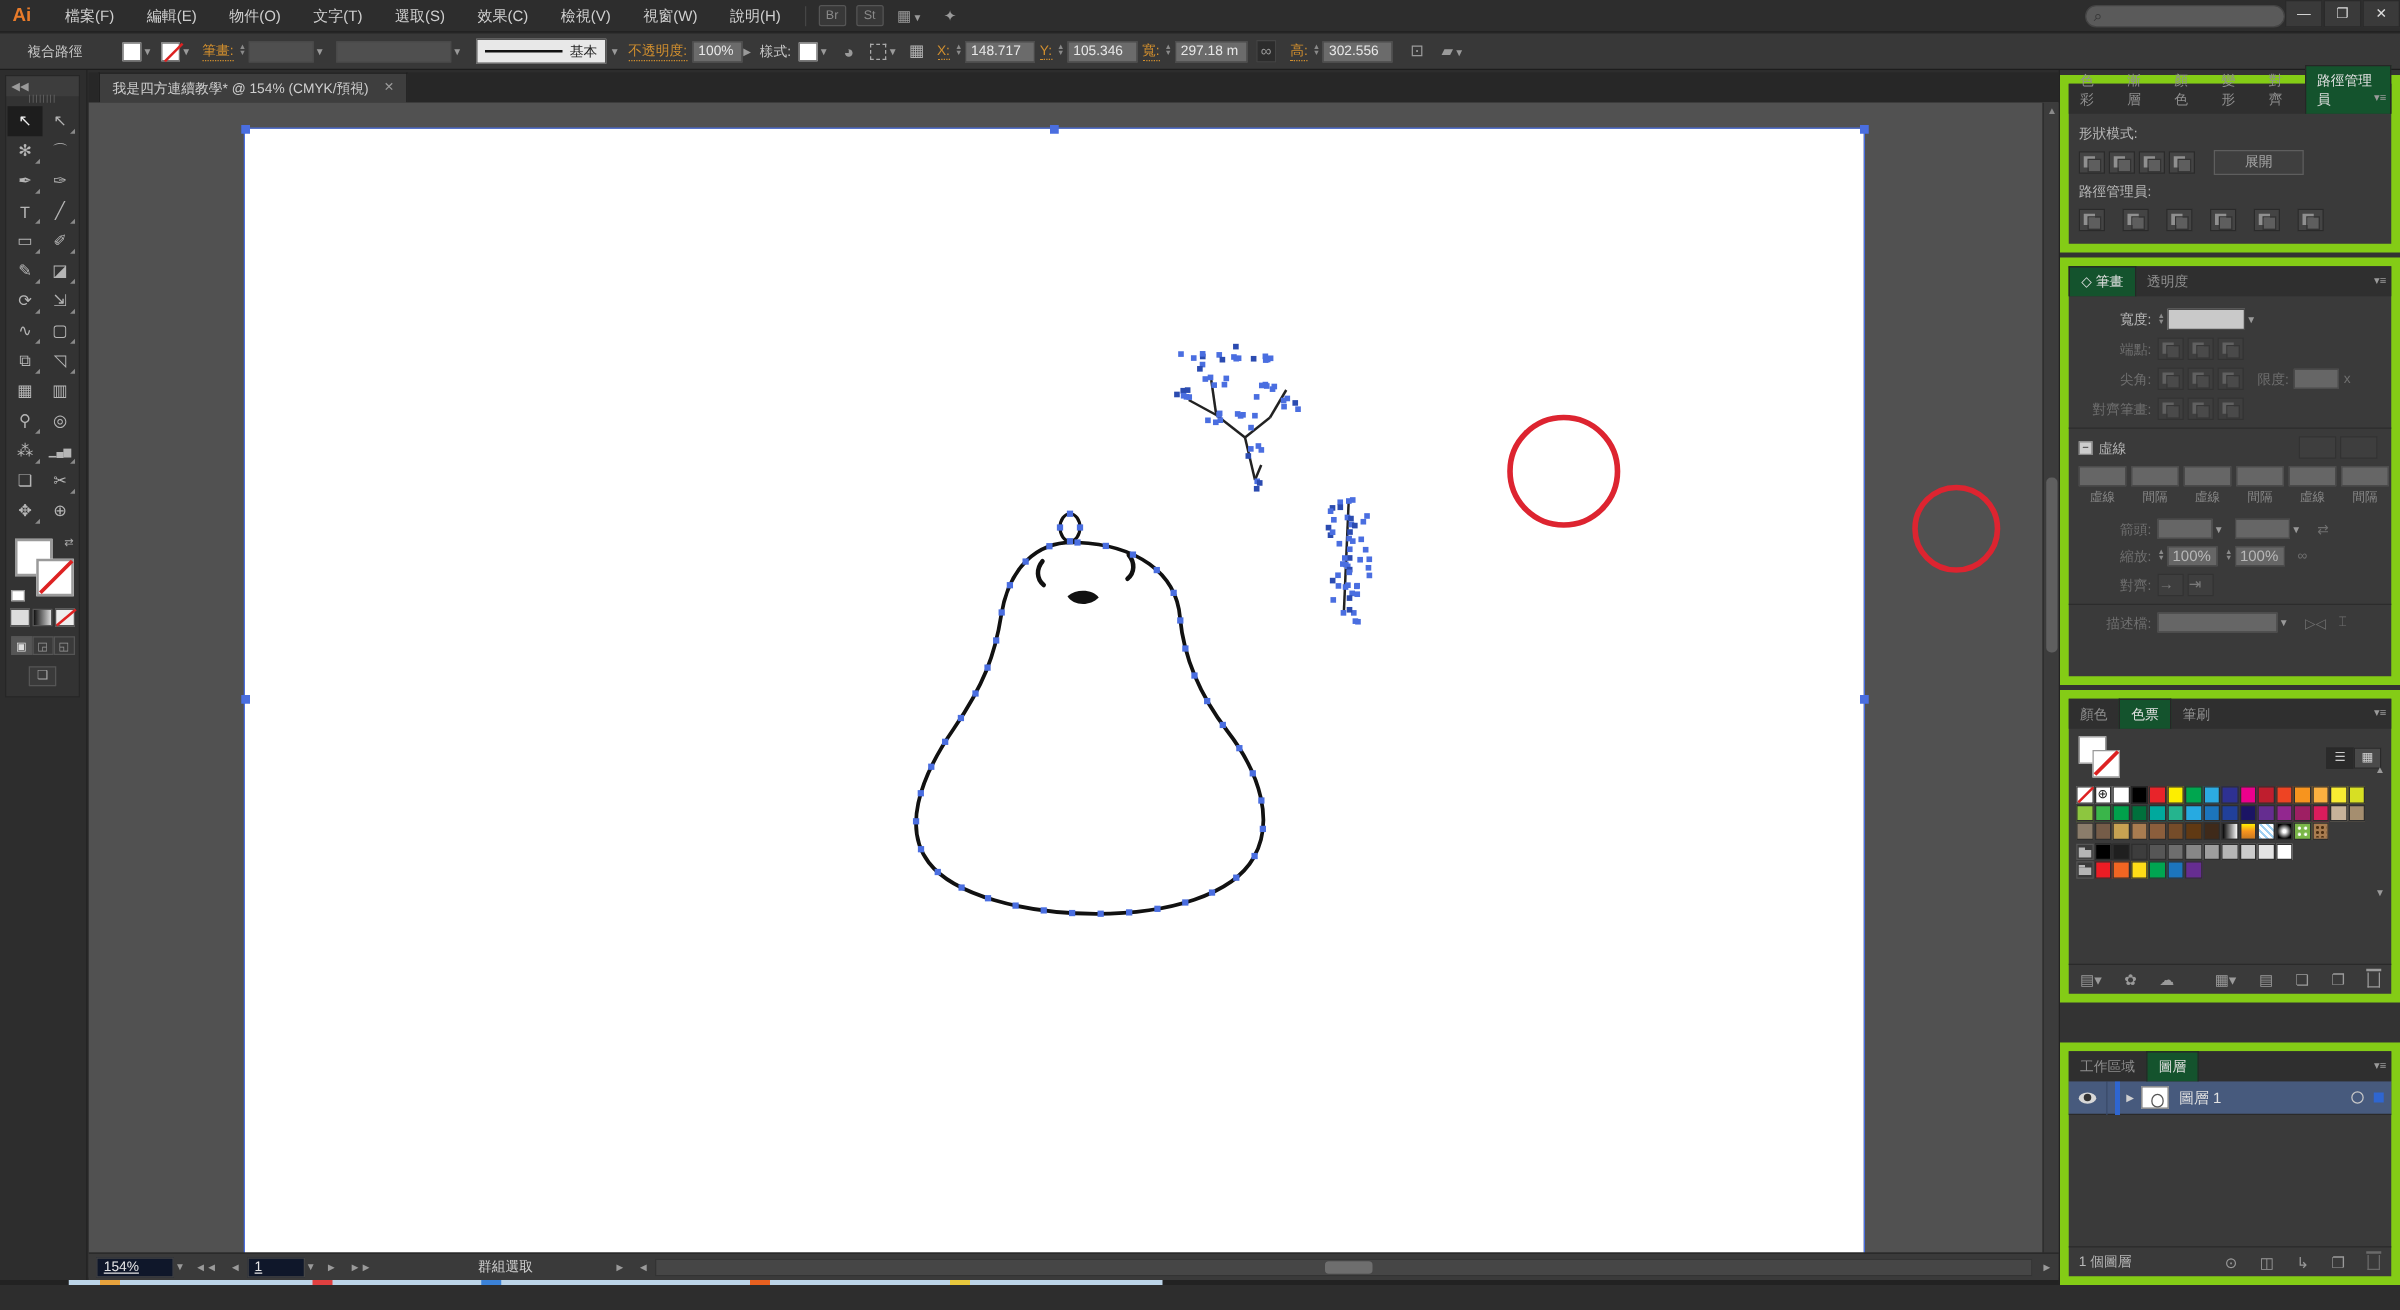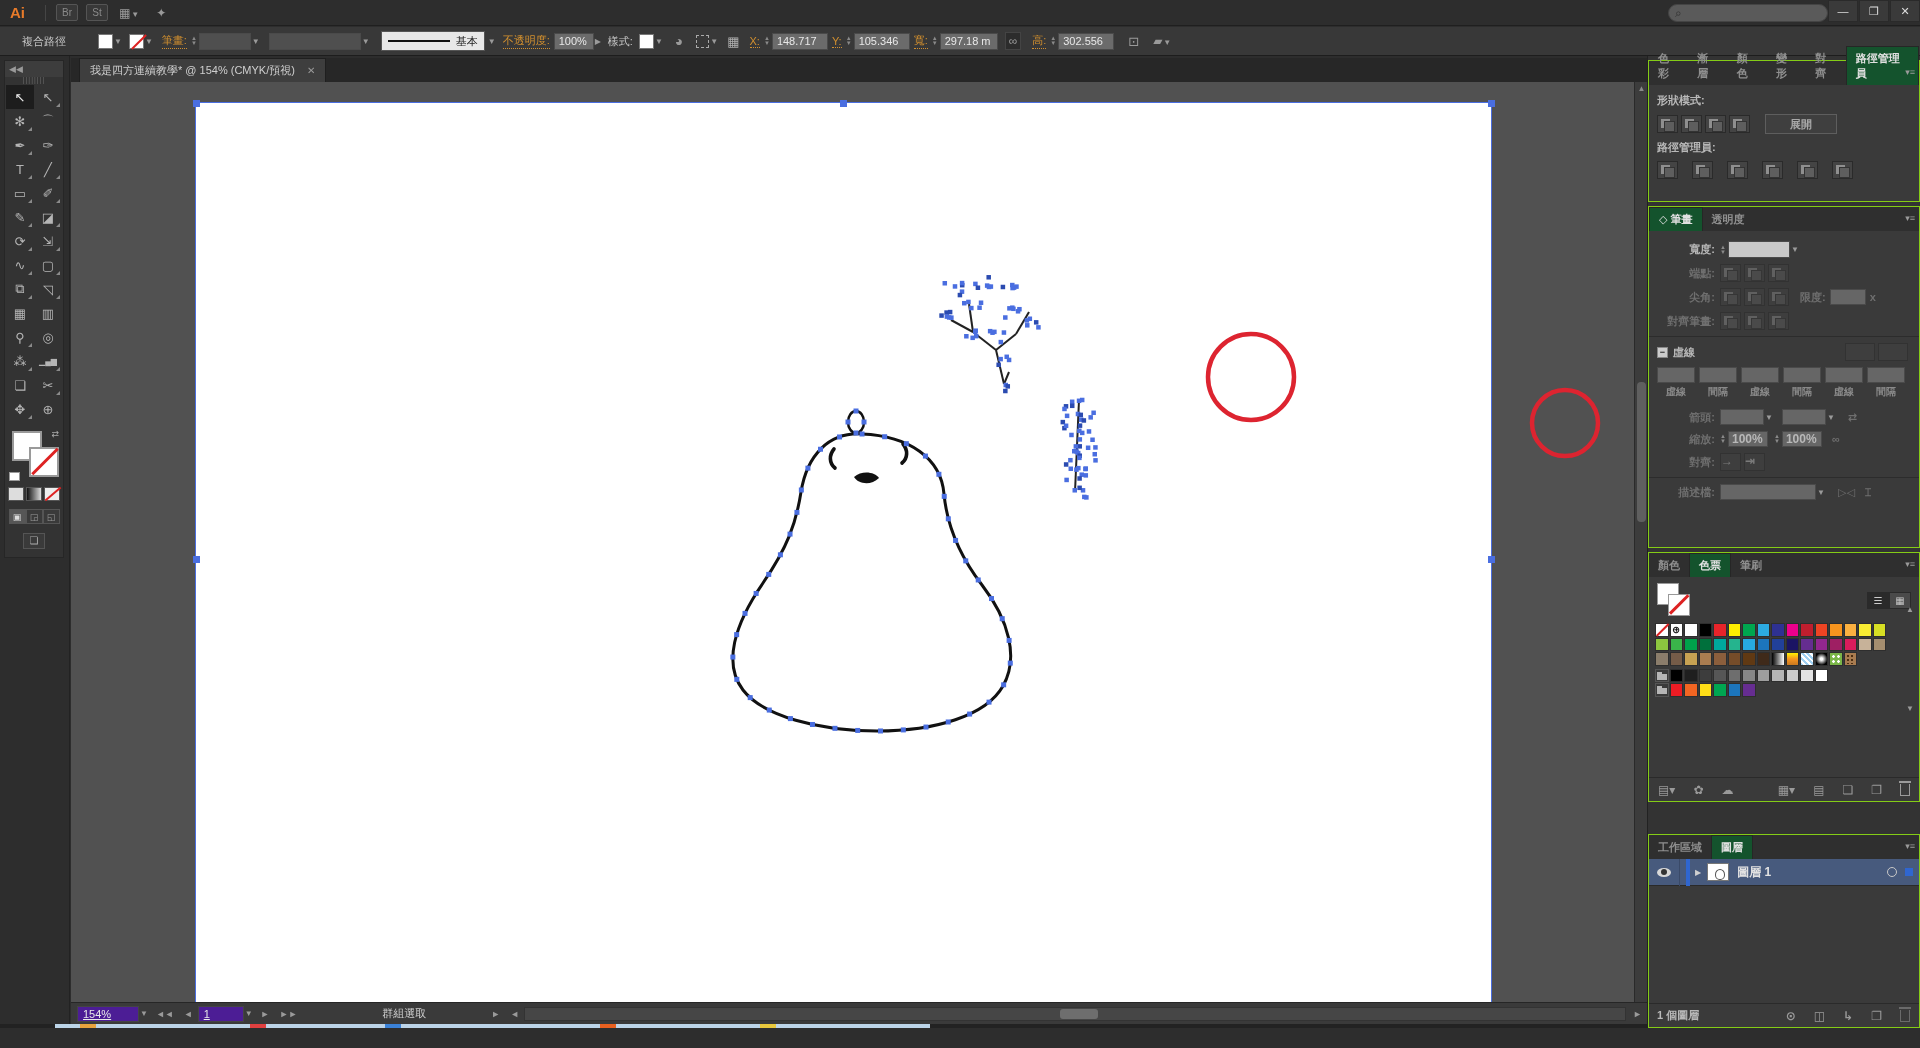--- a/index.html
+++ b/index.html
@@ -67,33 +67,33 @@
   
   #canvas { position:absolute; left:71px; top:82px; width:1576px; height:940px; background:#515151; overflow:hidden; }
   #artboard { position:absolute; left:125px; top:21px; width:1295px; height:913px; background:#fff; outline:1px solid #4a6ee0; }
   .hdl { position:absolute; width:7px; height:7px; background:#4a6ee0; }
   #vscroll { position:absolute; right:0; top:0; bottom:0; width:13px; background:#3c3c3c; border-left:1px solid #2a2a2a; }
   #vscroll .thumb { position:absolute; left:2px; top:300px; width:9px; height:140px; background:#5f5f5f; border-radius:4px; }
   .scr-arrow { position:absolute; left:0; width:13px; height:13px; color:#8a8a8a; font-size:8px; text-align:center; line-height:13px; }
 
   
   #statusbar { position:absolute; left:71px; bottom:4px; height:22px; width:1576px; background:#3a3a3a; border-top:1px solid #262626; display:flex; align-items:center; font-size:11px; }
-  .sb-fld { background:#4c1d95; border:1px solid #444; color:#e8e8e8; height:16px; padding:0 5px; display:flex; align-items:center;text-decoration:underline; }
+  .sb-fld { background:#0f172a; border:1px solid #444; color:#e8e8e8; height:16px; padding:0 5px; display:flex; align-items:center;text-decoration:underline; }
   .sb-ico { color:#9a9a9a; margin:0 5px; font-size:9px; }
   #sb-status { color:#cfcfcf; margin:0 60px 0 80px; }
   #hscroll { flex:1; height:14px; background:#464646; border:1px solid #333; position:relative; margin-right:2px; }
   #hscroll .thumb { position:absolute; left:535px; top:1px; width:38px; height:10px; background:#6e6e6e; border-radius:3px; }
 
   #taskbar-sliver { position:absolute; left:0; bottom:0; height:4px; width:1920px; background:#222; }
   #taskbar-sliver .lit { position:absolute; left:55px; width:875px; height:4px; background:#bcd4e8; }
   .blob { position:absolute; bottom:0; width:16px; height:4px; }
 
   
   #rightdock { position:absolute; right:0; top:56px; bottom:0; width:273px; background:#333; border-left:1px solid #222; }
-  .panel { position:absolute; left:0; right:0; background:#3a3a3a; border:1px solid #84cc16;font-weight:bold; }
+  .panel { position:absolute; left:0; right:0; background:#3a3a3a; border:7px solid #84cc16; }
   .p-head { height:24px; background:#2f2f2f; display:flex; align-items:flex-end; position:relative; }
   .p-tab { padding:4px 9px 4px; font-size:11px; color:#8f8f8f; }
   .p-tab.active { background:#14532d; color:#e0e0e0; border:1px solid #262626; border-bottom:none; }
   .p-menu { position:absolute; right:4px; top:6px; color:#9a9a9a; font-size:9px; }
   .p-row { display:flex; align-items:center; margin:6px 8px; }
   .p-lbl { color:#b8b8b8; font-size:11px; white-space:nowrap; }
   .p-lbl.dim { color:#6f6f6f; }
   .p-lbl.r { width:58px; text-align:right; margin-right:5px; }
   .sq-btn { width:21px; height:18px; background:#444; border:1px solid #2a2a2a; margin-right:3px; position:relative; }
   .sq-btn.dis { opacity:.45; }
@@ -150,20 +150,31 @@
   .lr-target { width:10px; height:10px; border:1px solid #c8c8c8; border-radius:50%; margin-right:8px; }
   .lr-sel { width:8px; height:8px; background:#2f66d0; margin-right:6px; }
 </style>
 </head>
 <body>
 
 <div class="app">
 
   <div id="titlebar">
     <span class="ai-logo">Ai</span>
+    <span id="menubar" style="display:flex">
+        <span class="menu-item">檔案(F)</span>
+        <span class="menu-item">編輯(E)</span>
+        <span class="menu-item">物件(O)</span>
+        <span class="menu-item">文字(T)</span>
+        <span class="menu-item">選取(S)</span>
+        <span class="menu-item">效果(C)</span>
+        <span class="menu-item">檢視(V)</span>
+        <span class="menu-item">視窗(W)</span>
+        <span class="menu-item">說明(H)</span>
+      </span>
     <span class="tb-sep"></span>
     <span class="mini-app">Br</span>
     <span class="mini-app">St</span>
     <span class="tb-ico"><span>▦</span><span class="dd">▼</span></span>
     <span class="tb-ico">✦</span>
     <span id="workspace">
       <span>2016test</span>
         <span class="dd">▼</span>
     </span>
     <span id="searchbox">

